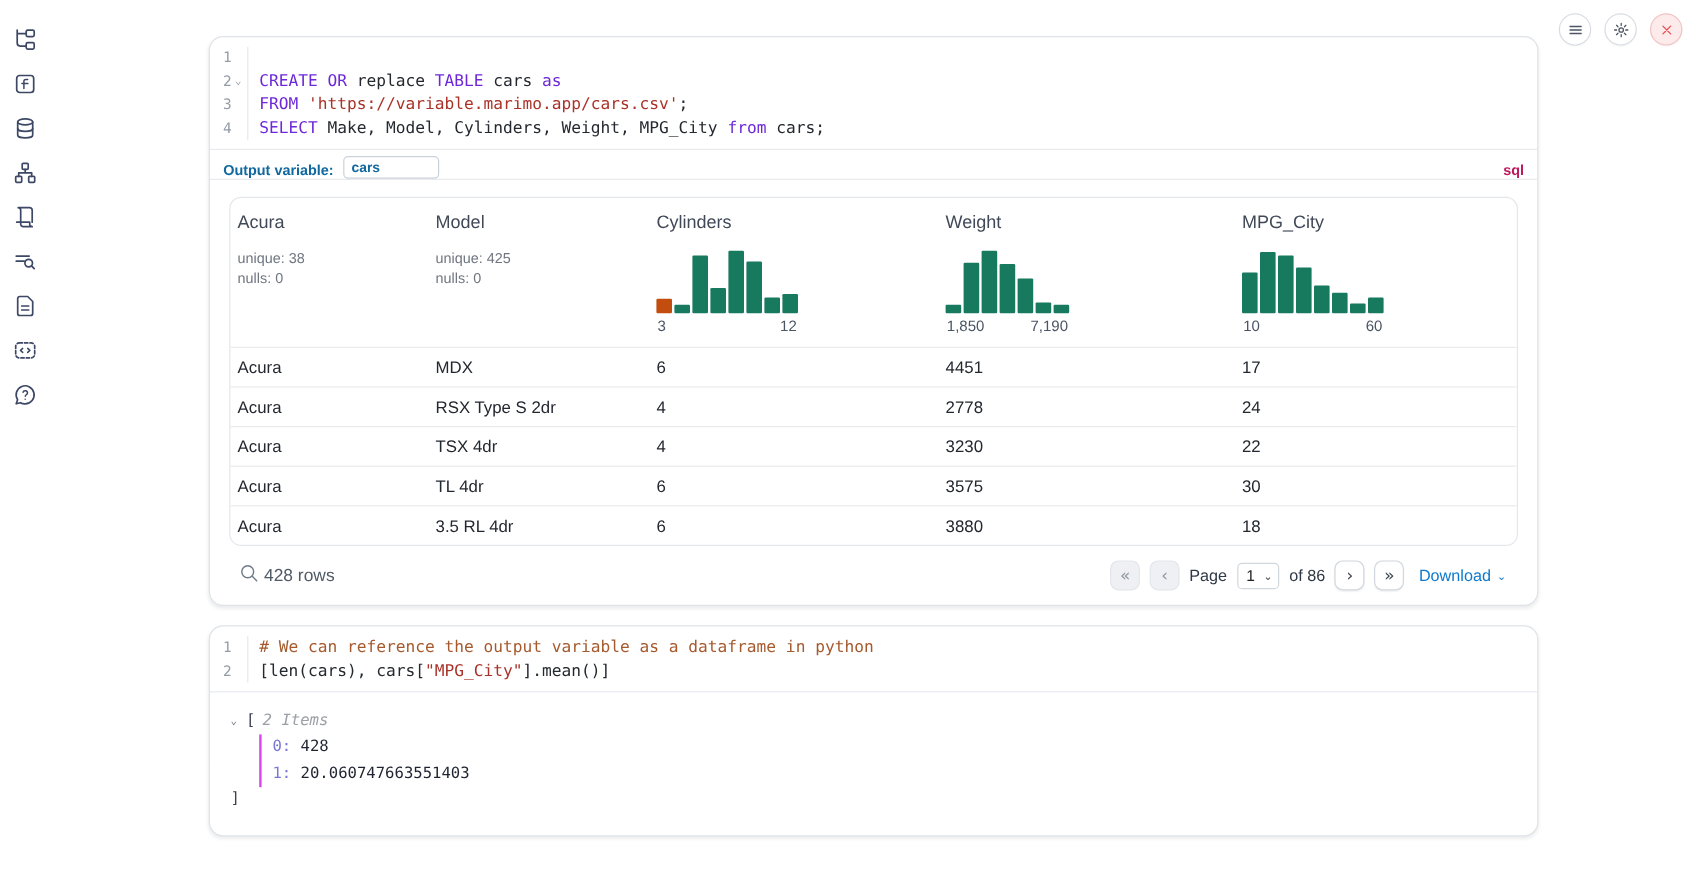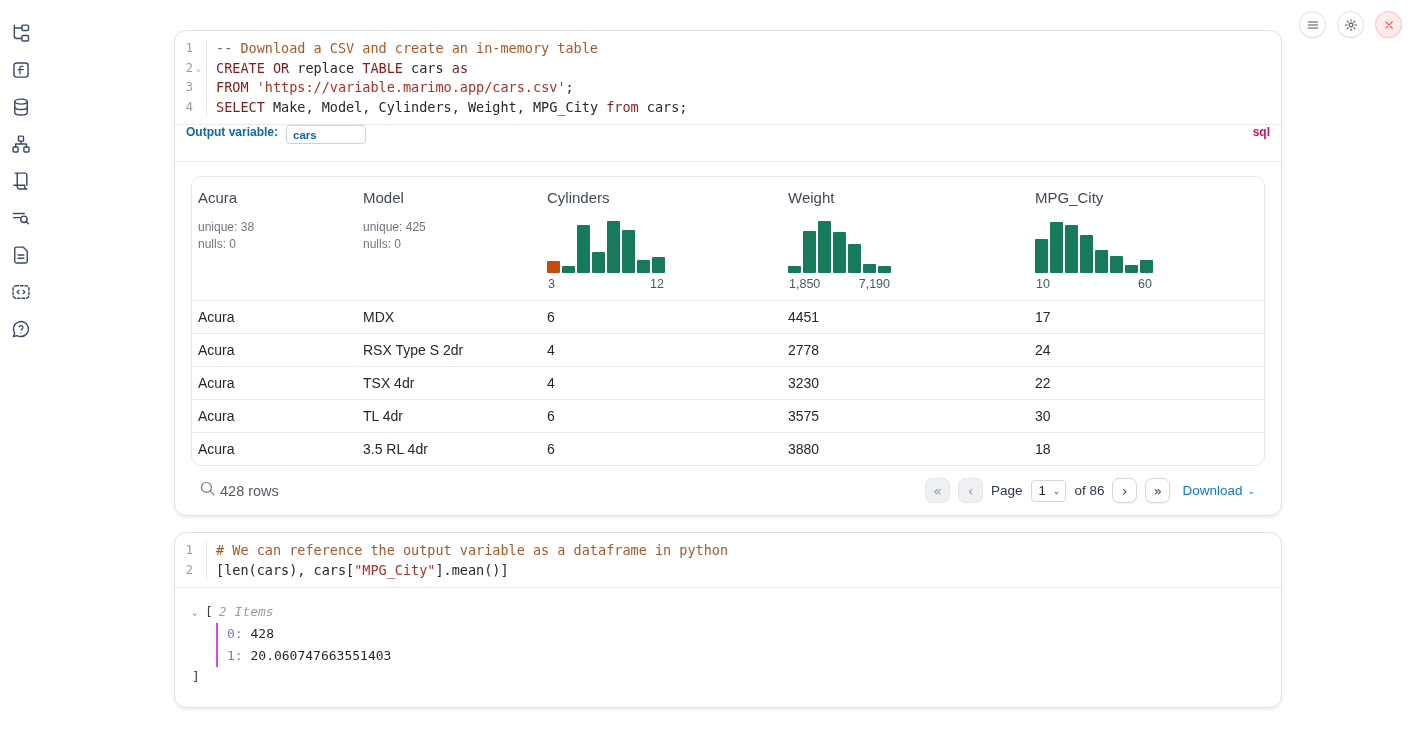--- a/index.html
+++ b/index.html
@@ -21,26 +21,26 @@
   main { position:absolute; left:174px; top:30px; width:1108px; }
   .cell { background:#fff; border:1px solid #dfe3e8; border-radius:12px; box-shadow:0 2px 3px rgba(16,24,40,.08); margin-bottom:16px; overflow:hidden; }
 
   
   .code-editor { padding:8px 0 7px 0; }
   .code-line { display:flex; line-height:19.5px; font-family:"DejaVu Sans Mono", monospace; font-size:13.5px; }
   .gutter { flex:0 0 32px; display:flex; align-items:center; justify-content:flex-end; border-right:1px solid #e6e8ec; padding-right:2px; }
   .lnum { color:#949ca8; font-size:12px; text-align:right; min-width:14px; }
   .fold { width:11px; font-size:9px; color:#9aa3ad; text-align:center; cursor:pointer; }
   .code-text { padding-left:9px; white-space:pre; color:#24292f; }
-  .tok-kw { color:#7f1d1d;margin-top:27px; }
+  .tok-kw { color:#6d28d9;margin-top:27px; }
   .tok-str { color:#aa3228; }
   .tok-comment { color:#a55a2d; }
 
   
-  .outvar-row { display:flex; align-items:flex-start; height:38px; border-top:1px solid #e8eaee; border-bottom:1px solid #e8eaee; padding:0 11px; gap:8px; }
+  .outvar-row { display:flex; align-items:flex-end; height:26px; border-top:1px solid #e8eaee; border-bottom:1px solid #e8eaee; padding:0 11px; gap:8px; }
   .outvar-label { font-size:12px; font-weight:bold; color:#10689e; }
   .outvar-input { width:80px; height:19px; border:1px solid #c9d2da; border-radius:4px; font-family:"Liberation Sans", sans-serif; font-size:11.5px; font-weight:bold; color:#10689e; padding:0 6px; outline:none; }
   .flex-sp { flex:1; }
   .lang-badge { font-size:12px; font-weight:bold; color:#be185d; }
 
   
   .table-wrap { padding:14px 16px 0 16px; }
   .table-card { border:1px solid #e4e7ec; border-radius:10px; overflow:hidden; }
   .tgrid { display:grid; grid-template-columns:165px 184px 241px 247px 1fr; }
   .thead { padding:12px 0 8px 0; }
@@ -166,21 +166,20 @@
 
 <main>
 
   <section class="cell">
     <div class="code-editor" id="sql-code">
         <div class="code-line">
           <span class="gutter">
             <span class="lnum">1</span>
             <span class="fold"></span>
           </span>
-          <span class="code-text"><span class="tok-comment">-- Download a CSV and create an in-memory table</span></span>
         </div>
         <div class="code-line">
           <span class="gutter">
             <span class="lnum">2</span>
             <span class="fold">⌄</span>
           </span>
           <span class="code-text"><span class="tok-kw">CREATE</span><span> </span><span class="tok-kw">OR</span><span> replace </span><span class="tok-kw">TABLE</span><span> cars </span><span class="tok-kw">as</span></span>
         </div>
         <div class="code-line">
           <span class="gutter">

